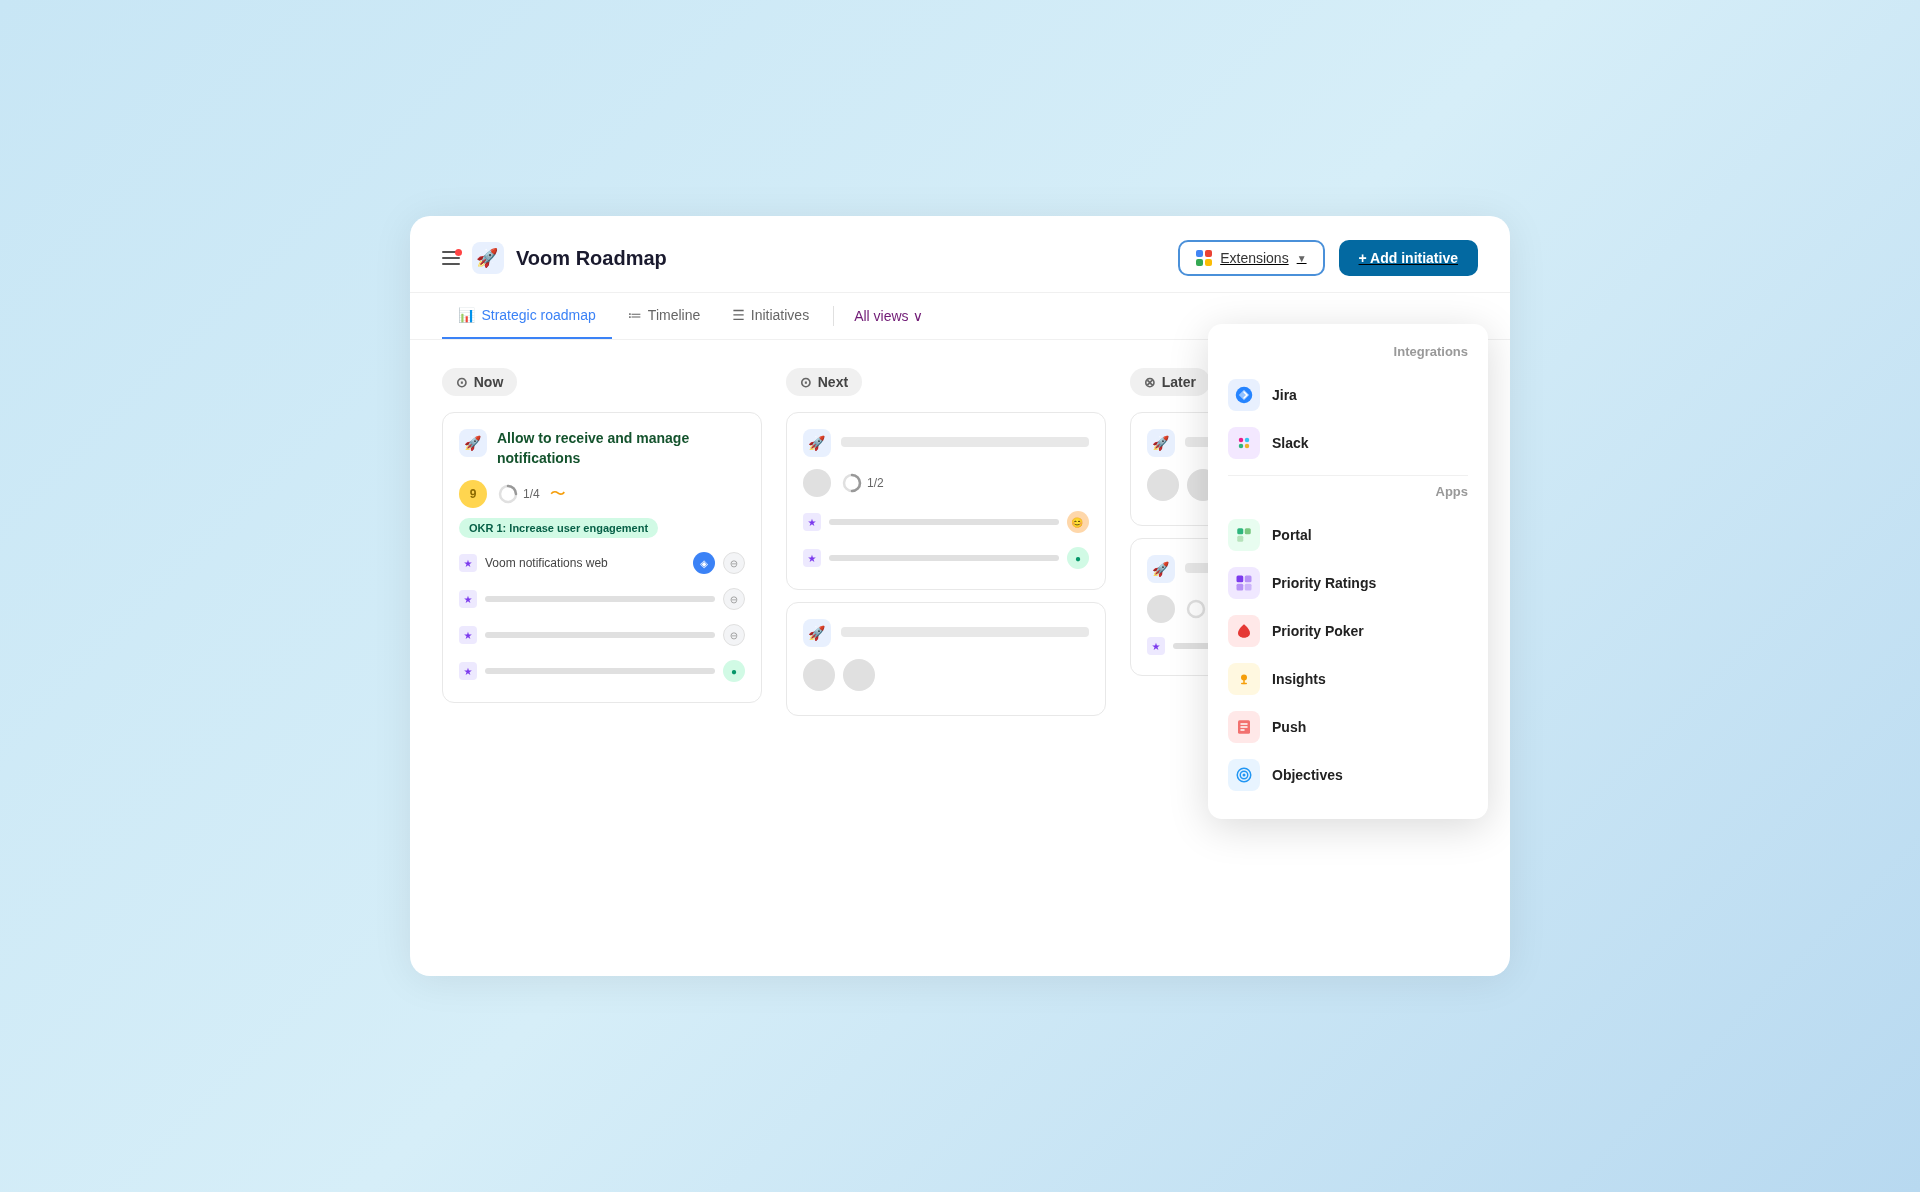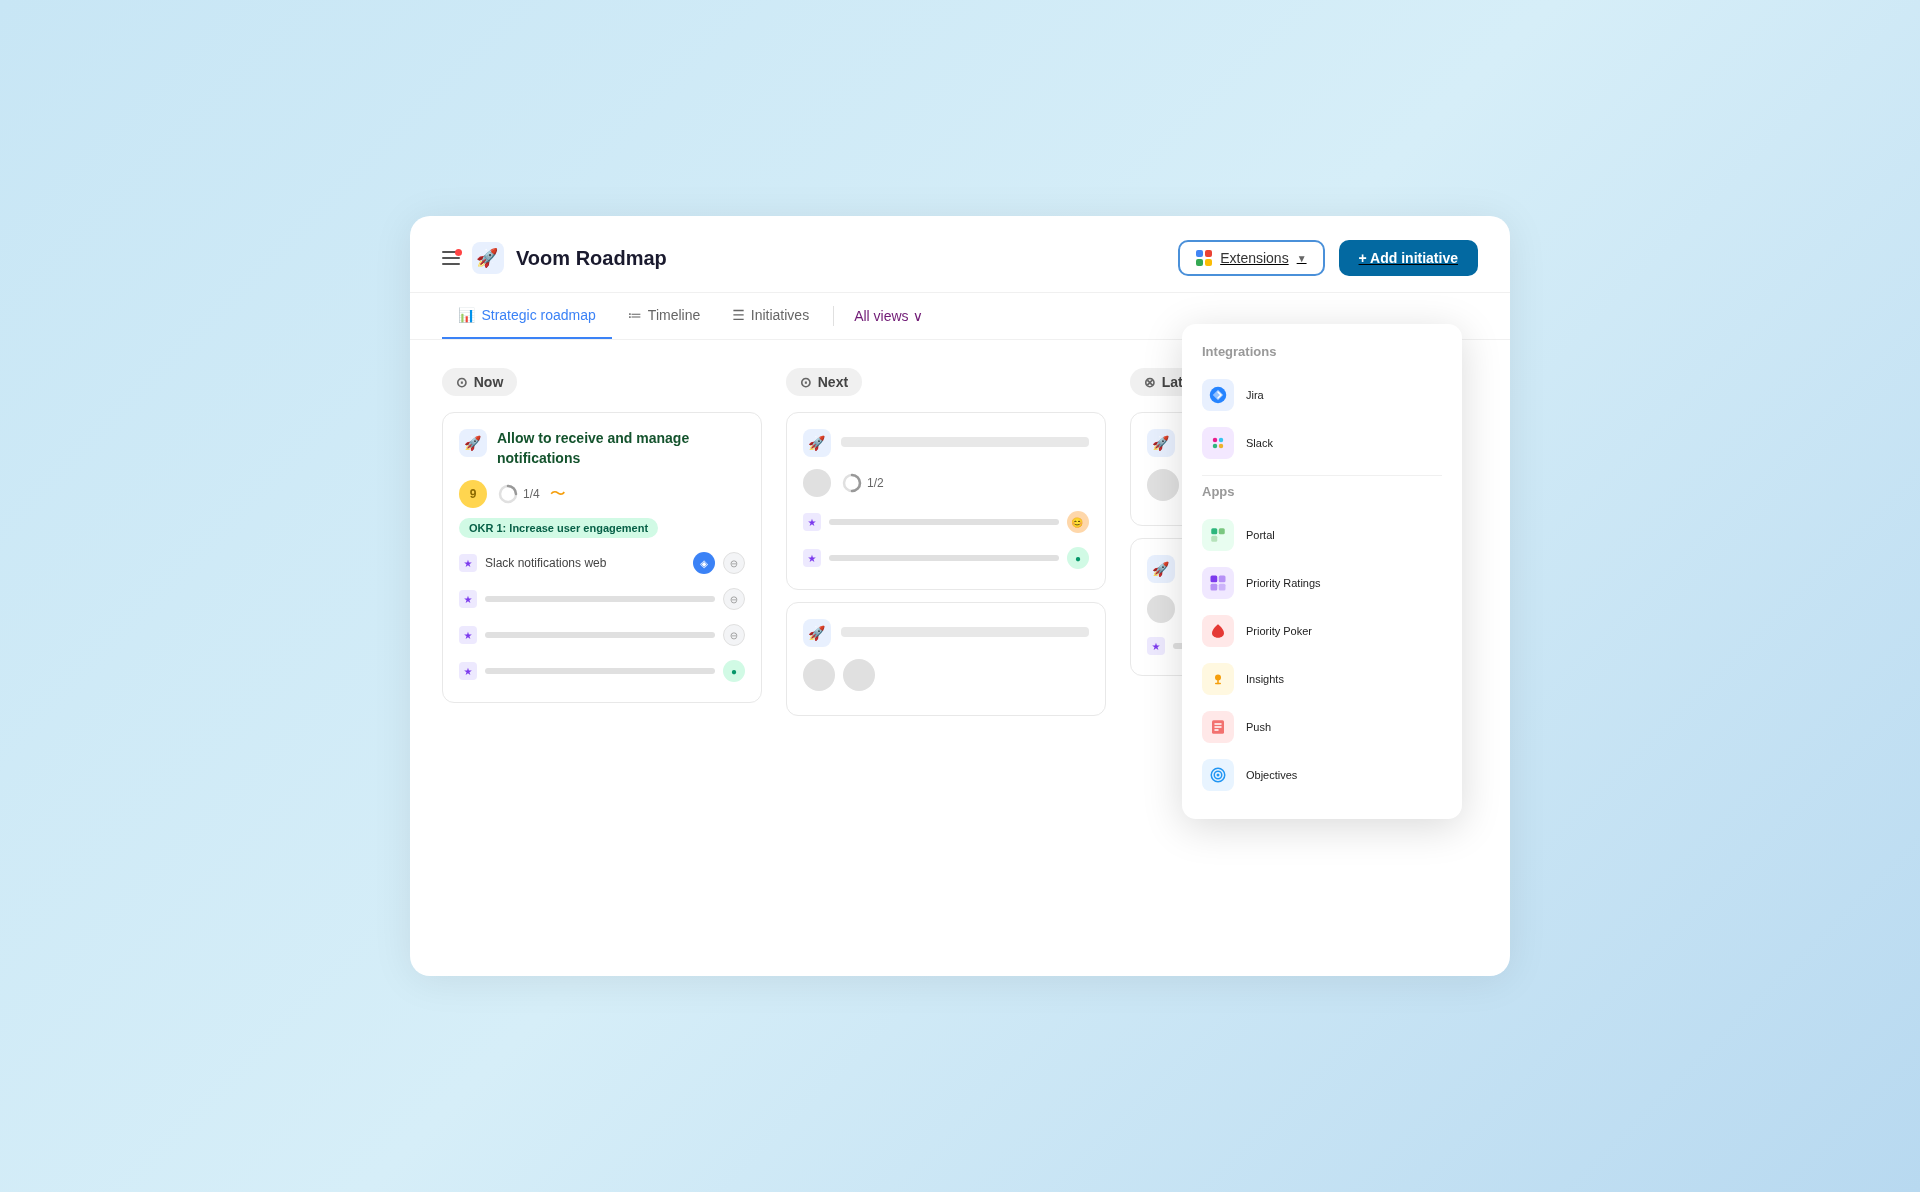--- a/index.html
+++ b/index.html
@@ -328,45 +328,46 @@
       width: 32px;
       height: 32px;
       border-radius: 50%;
       background: #e0e0e0;
     }
 
     
     .dropdown-overlay {
       position: absolute;
       top: 108px;
-      right: 48px;
+      right: 22px;
       background: white;
       border-radius: 14px;
       box-shadow: 0 8px 40px rgba(0,0,0,0.15);
       width: 280px;
       padding: 20px;
       z-index: 100;
+      text-align: right;
     }
     .dropdown-section-title {
       font-size: 13px;
       font-weight: 600;
       color: #999;
       margin-bottom: 12px;
     }
     .dropdown-item {
       display: flex;
       align-items: center;
       gap: 12px;
       padding: 8px 0;
       cursor: pointer;
       border-radius: 8px;
     }
     .dropdown-item-label {
-      font-size: 11px;
-      font-weight: 400;
+      font-size: 14px;
+      font-weight: 700;
       color: #222;
     }
     .d-icon {
       width: 32px;
       height: 32px;
       border-radius: 8px;
       display: flex;
       align-items: center;
       justify-content: center;
       font-size: 16px;
@@ -462,21 +463,21 @@
             </svg>
             <span>1/4</span>
           </div>
           <span class="trend-icon">〜</span>
         </div>
         <div class="okr-badge">OKR 1: Increase user engagement</div>
         <div class="feature-list">
 
           <div class="feature-row">
             <div class="feature-icon purple">★</div>
-            <span class="feature-label">Slack notifications web</span>
+            <span class="feature-label">Voom notifications web</span>
             <div class="status-dot blue">◈</div>
             <div class="status-dot gray" style="color:#999;">⊖</div>
           </div>
 
           <div class="feature-row">
             <div class="feature-icon purple">★</div>
             <div class="feature-bar"></div>
             <div class="status-dot gray" style="color:#999;">⊖</div>
           </div>
 

